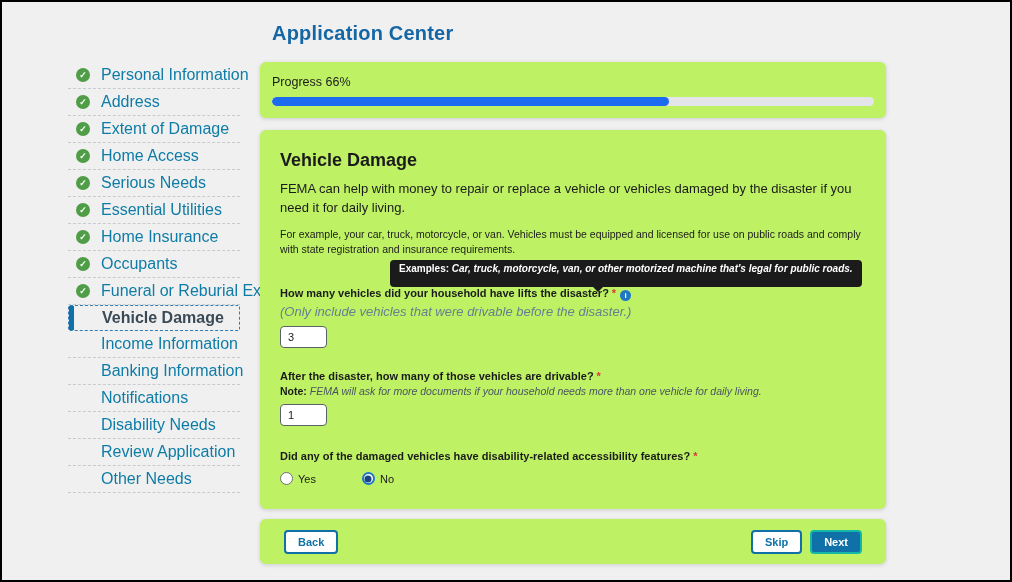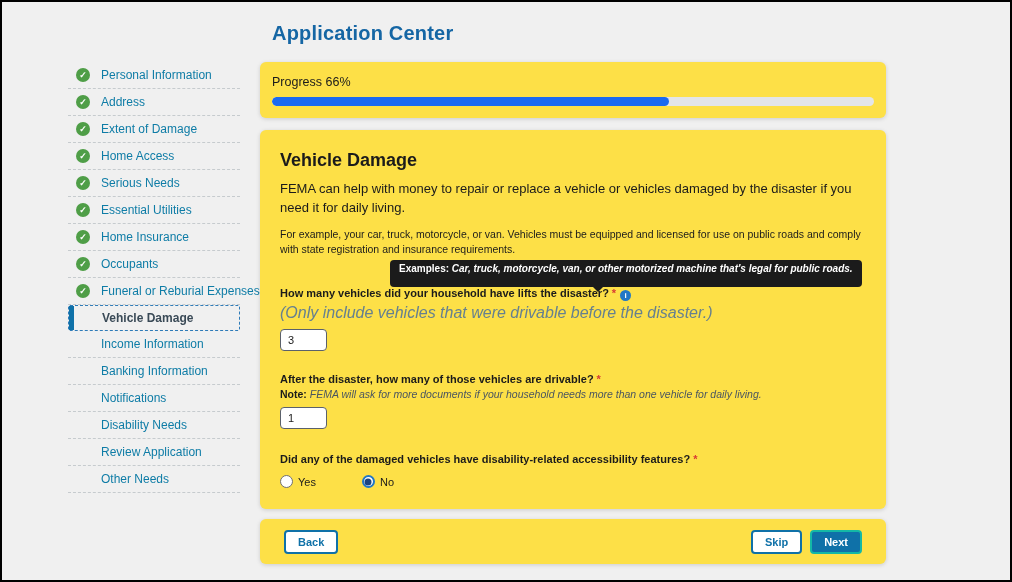--- a/index.html
+++ b/index.html
@@ -6,37 +6,37 @@
   .frame {
     position:relative; width:1012px; height:582px; margin:0 auto;
     background:#f0f0f0; border:2px solid #000; box-sizing:border-box;
     font-family:"Liberation Sans", sans-serif; overflow:hidden; color:#1b1b1b;
   }
 
   
   .sidebar { position:absolute; left:66px; top:60px; width:172px; }
   .side-item { position:relative; height:26px; display:flex; align-items:center;
                border-bottom:1px dashed #c6cbce; cursor:pointer; }
-  .side-item .label { margin-left:33px; font-size:12px; color:#0e7ca6; white-space:nowrap; }
+  .side-item .label { margin-left:33px; font-size:16px; color:#0e7ca6; white-space:nowrap; }
   .check {
     position:absolute; left:8px; top:50%; transform:translateY(-50%);
     width:14px; height:14px; border-radius:50%; background:#4f9e47; color:#fff;
     font-size:9px; line-height:14px; text-align:center; font-weight:bold;
   }
   .side-item.active { border:1.5px dashed #2e7bb8; border-radius:2px; box-sizing:border-box; }
   .side-item.active::before { content:""; position:absolute; left:0; top:0; bottom:0;
     width:4.5px; background:#0f71a8; }
   .side-item.active .label { color:#3a4a57; font-weight:bold; }
 
   
   .main-col { position:absolute; left:258px; top:0; width:626px; height:582px; }
   .page-title { position:absolute; top:20px; left:12px; margin:0;
     font-size:20px; font-weight:700; color:#1566a4; letter-spacing:.2px; }
 
-  .card { position:absolute; left:0; width:626px; background:#fde047; border-radius:6px;
+  .card { position:absolute; left:0; width:626px; background:#bef264; border-radius:6px;
     box-shadow:0 1px 4px rgba(0,0,0,.15); box-sizing:border-box; }
 
   .progress-card { top:60px; height:56px; padding:13px 12px; }
   .progress-label { font-size:12.5px; color:#1b1b1b; }
   .progress-track { margin-top:8px; height:9px; background:#e3e5e8; border-radius:5px; overflow:hidden; }
   .progress-fill { height:100%; width:0; background:#1b6af0; border-radius:5px; }
 
   .form-card { top:128px; height:379px; padding:18px 20px; }
   .section-heading { margin:2px 0 9px; font-size:18px; font-weight:700; color:#1b1b1b; }
   .lead { margin:0 0 9px; font-size:13px; line-height:1.45; max-width:588px; }
@@ -49,21 +49,21 @@
   .tt-text { font-weight:bold; font-style:italic; }
   .tt-arrow { position:absolute; left:203px; bottom:-5px; width:0; height:0;
     border-left:5px solid transparent; border-right:5px solid transparent;
     border-top:5px solid #1b1b1b; }
 
   .q-label { font-size:11px; font-weight:bold; color:#1b1b1b; }
   .req { color:#d83933; margin-left:3px; }
   .info-icon { display:inline-block; width:11px; height:11px; border-radius:50%;
     background:#2077c6; color:#fff; font-size:8px; line-height:11px; text-align:center;
     font-weight:bold; font-style:normal; margin-left:4px; vertical-align:-1px; cursor:pointer; }
-  .hint { font-size:16px; font-style:italic; color:#66808f; margin-top:3px; }
+  .hint { font-size:13px; font-style:italic; color:#66808f; margin-top:3px; }
   .note-line, .examples-line { font-size:10.5px; margin-top:3px; color:#1b1b1b; }
   .note-prefix, .examples-prefix { font-weight:bold; font-style:normal; }
   .note-text, .examples-text { font-style:italic; color:#4a5560; }
   .num-input { display:block; width:47px; height:22px; border:1.5px solid #5b616b;
     border-radius:4px; font-size:11px; padding:0 0 0 7px; margin-top:7px;
     font-family:inherit; color:#1b1b1b; box-sizing:border-box; background:#fff; }
   .gap22 { margin-top:22px; } .gap24 { margin-top:24px; }
 
   .radio-row { display:flex; align-items:center; margin-top:10px;gap:32px; }
   .radio-opt { display:flex; align-items:center; margin-right:14px; cursor:pointer; }

